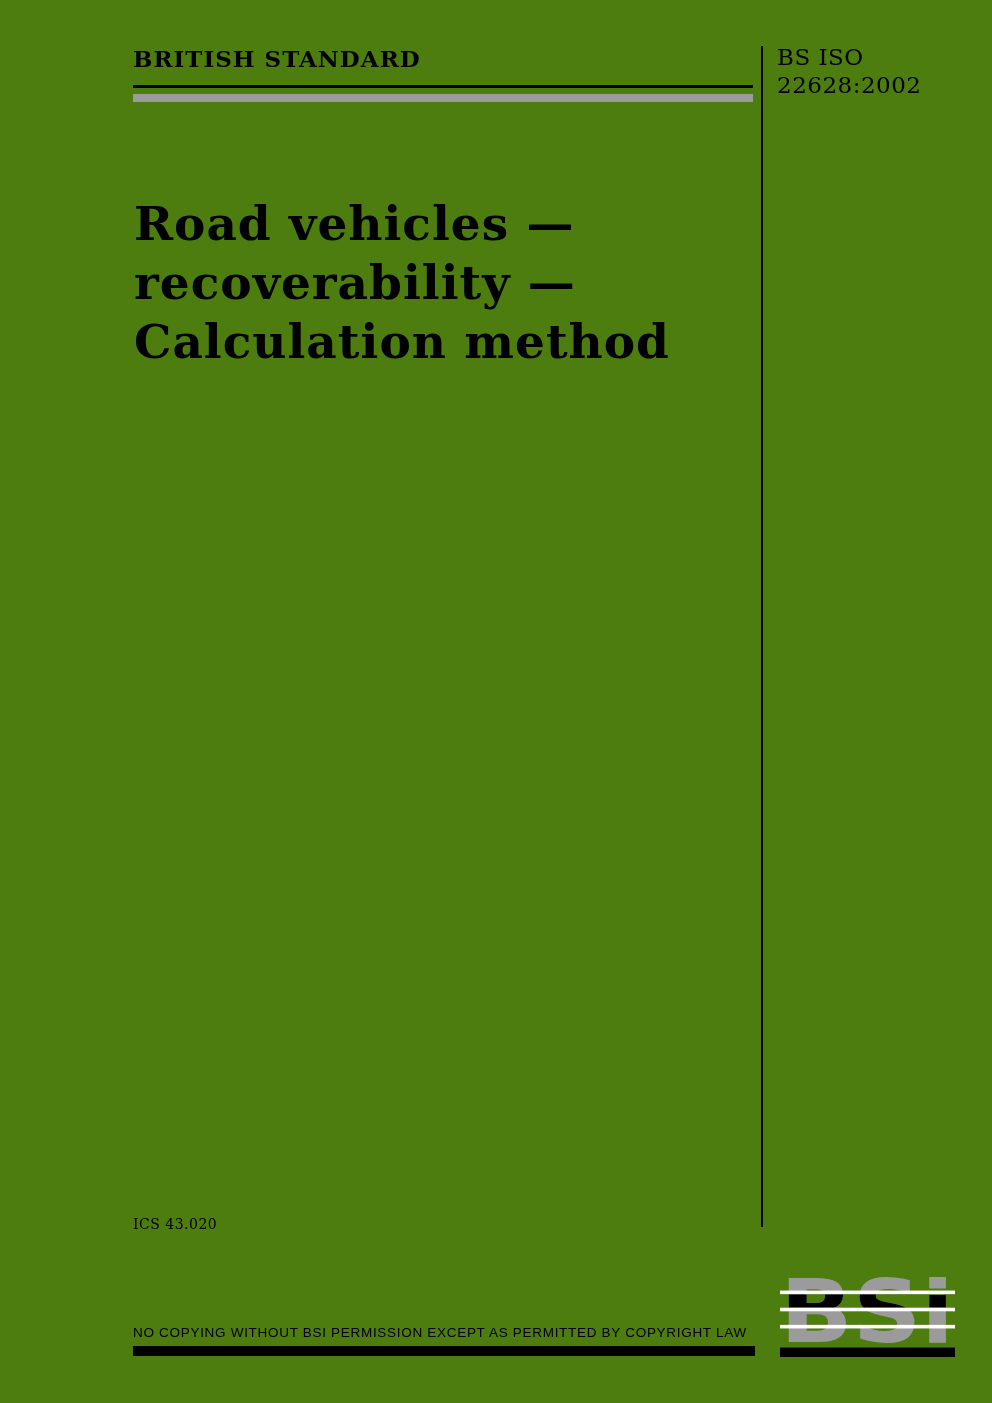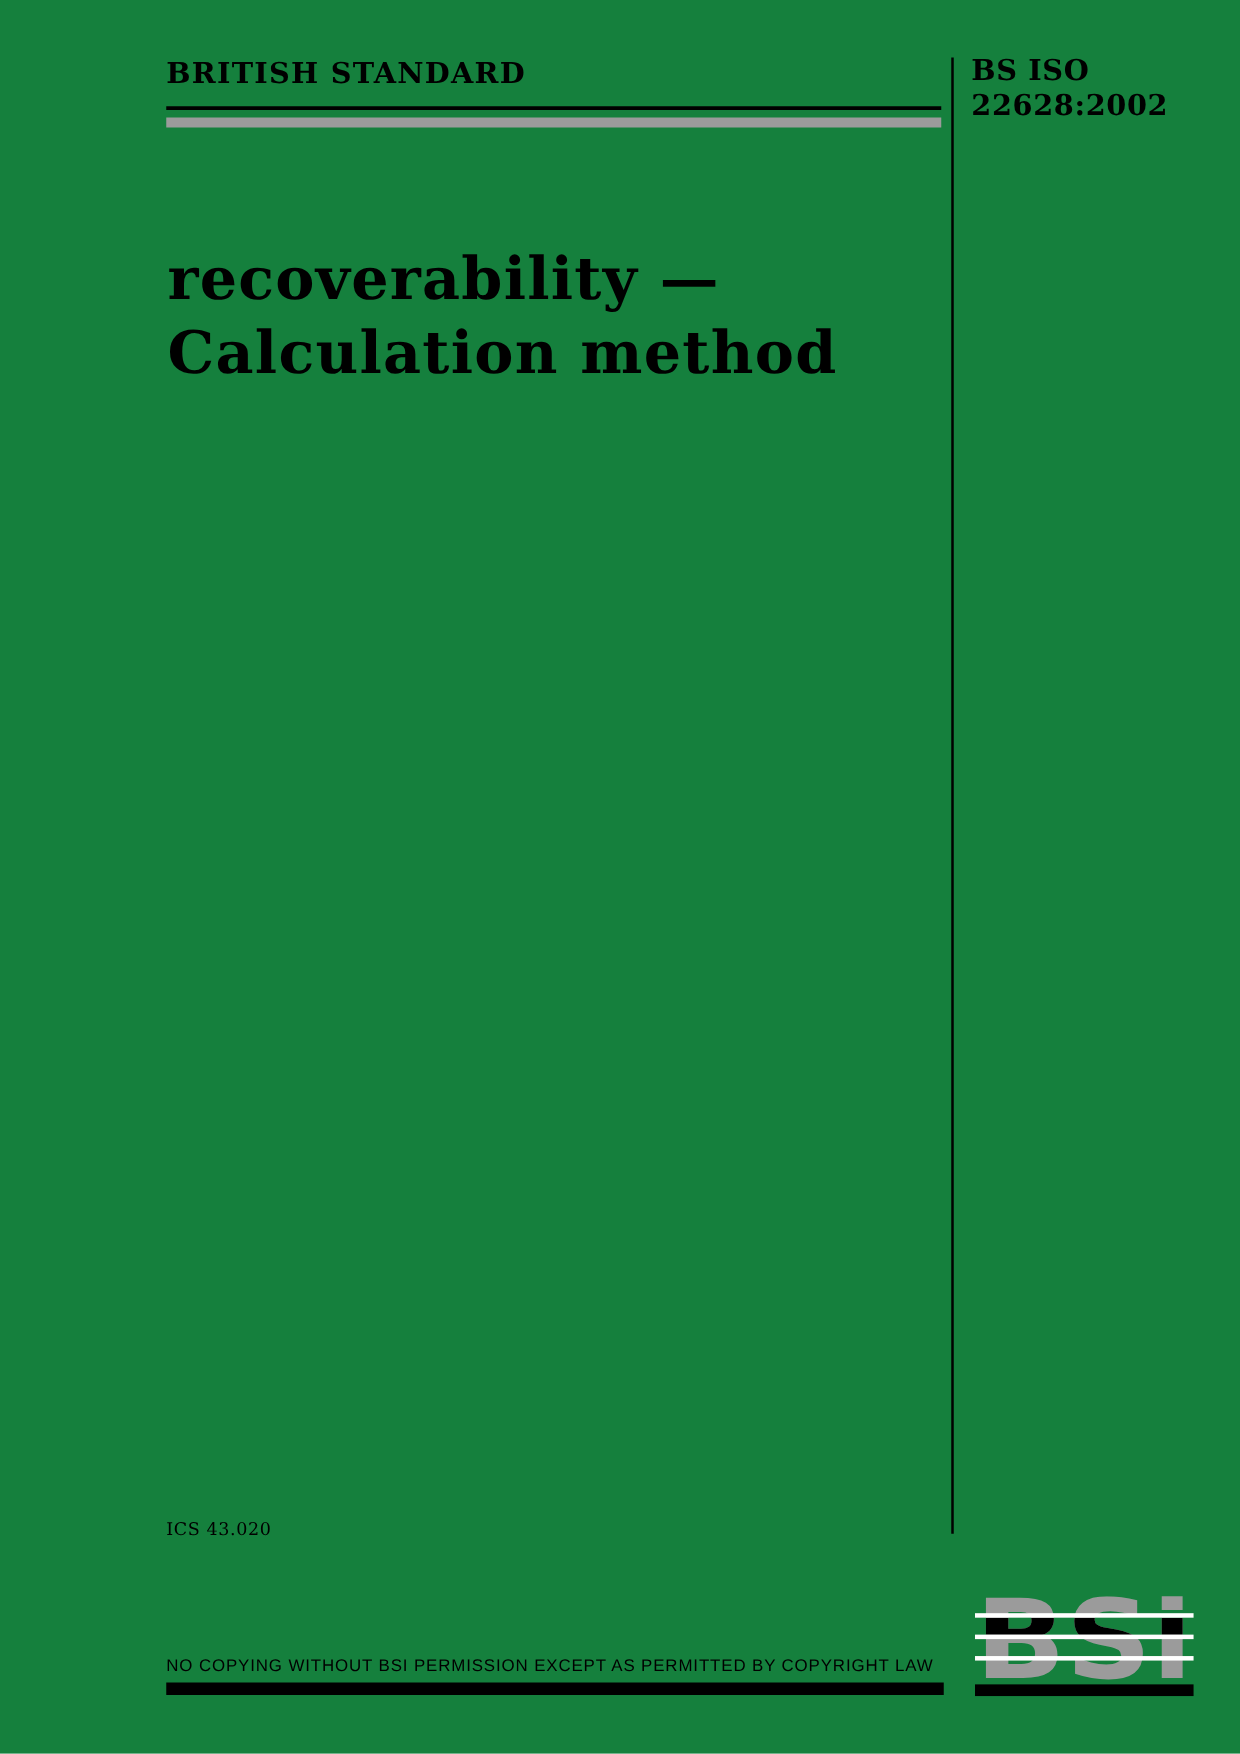--- a/index.html
+++ b/index.html
@@ -1,21 +1,21 @@
 <!DOCTYPE html>
 <html><head>
 <meta charset="utf-8">
 <style>
   * { margin: 0; padding: 0; box-sizing: border-box; }
   html, body { background: #ffffff; }
   .page {
     position: relative;
     width: 992px;
     height: 1403px;
-    background: #15803d;
+    background: #4d7c0f;
     color: #000000;
     font-family: "DejaVu Serif", serif;
     overflow: hidden;
   }
   .brand-title {
     position: absolute;
     left: 133px;
     top: 45px;
     font-size: 23px;
     font-weight: bold;
@@ -44,21 +44,21 @@
     top: 46px;
     width: 2px;
     height: 1181px;
     background: #000000;
   }
   .standard-code {
     position: absolute;
     left: 777px;
     top: 43px;
     font-size: 23px;
-    font-weight: bold;
+    font-weight: normal;
     line-height: 28px;
     letter-spacing: 0.5px;
     white-space: nowrap;
   }
   .doc-title {
     position: absolute;
     left: 134px;
     top: 194px;
     font-size: 47px;
     font-weight: bold;
@@ -116,20 +116,21 @@
   <div class="header-gray-bar"></div>
 
   <div class="vertical-divider"></div>
 
   <div class="standard-code">
     <div>BS ISO</div>
     <div>22628:2002</div>
   </div>
 
   <h1 class="doc-title">
+    <div>Road vehicles —</div>
     <div>recoverability —</div>
     <div>Calculation method</div>
   </h1>
 
   <div class="ics-code">ICS 43.020</div>
 
   <div class="copyright-text">NO COPYING WITHOUT BSI PERMISSION EXCEPT AS PERMITTED BY COPYRIGHT LAW</div>
   <div class="copyright-bar"></div>
 
   <svg class="bsi-logo" viewBox="0 0 175 80" aria-hidden="true">

